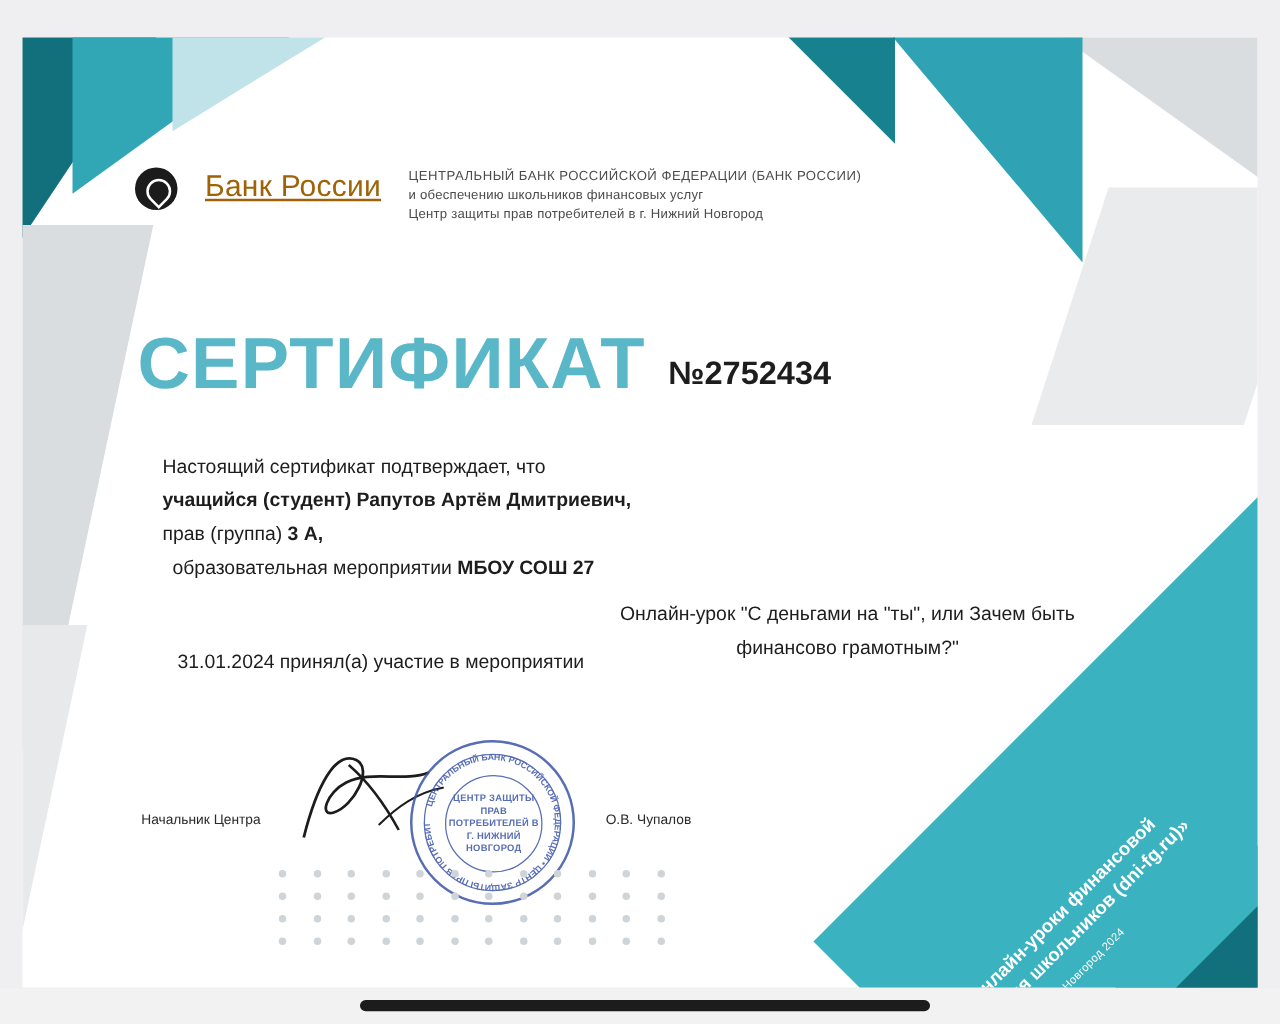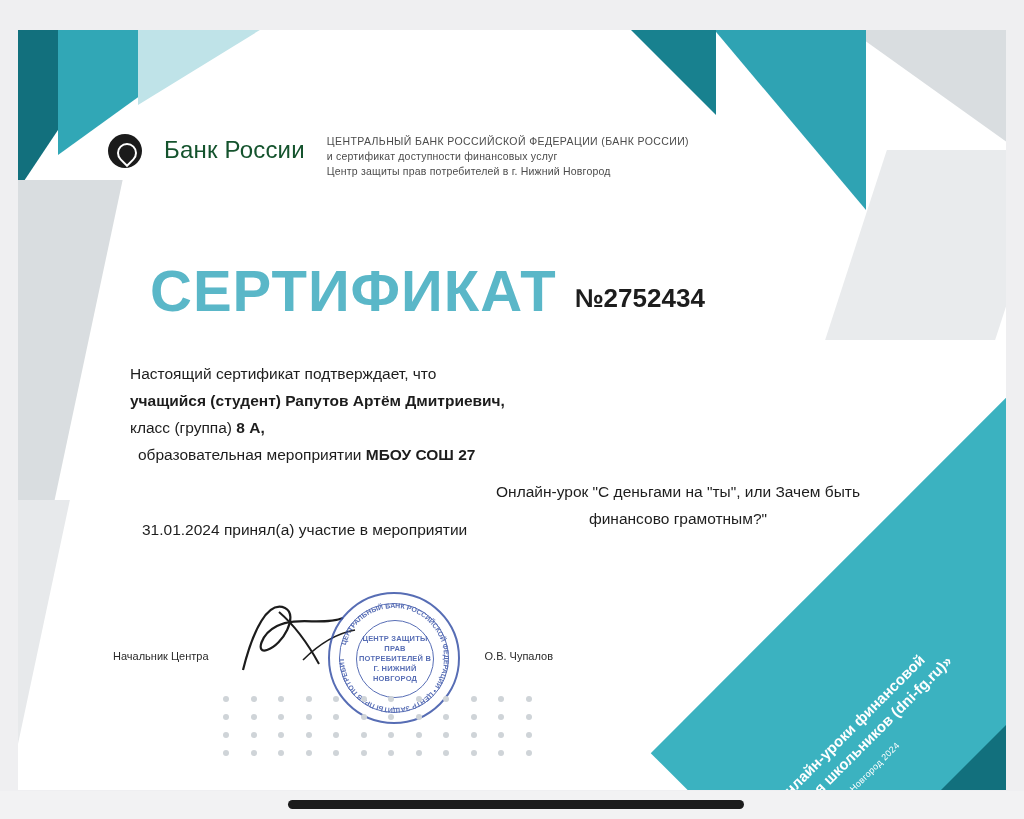--- a/index.html
+++ b/index.html
@@ -186,44 +186,44 @@
     content: "";
     position: absolute;
     left: 9px; top: 9px;
     width: 16px; height: 16px;
     border: 2px solid #ffffff;
     border-radius: 50% 50% 50% 0;
     transform: rotate(-45deg);
   }
   .logo-text {
     font-size: 24px;
-    color: #14532d;
+    color: #a16207;
     font-weight: 500;
     letter-spacing: .2px;
     margin-top: 6px;
     white-space: nowrap;
+    text-decoration: underline;
   }
   .org-lines {
     margin-top: 4px;
     color: #4b4b4b;
     font-size: 10.5px;
     line-height: 15px;
     letter-spacing: .2px;
   }
   .org-lines div:first-child { letter-spacing: .4px; }
 
   
   .title-row {
     position: absolute;
     left: 92px;
     top: 232px;
     display: flex;
     align-items: flex-end;
     gap: 18px;
-    margin-left: 40px;
   }
   .cert-title {
     font-size: 58px;
     font-weight: bold;
     letter-spacing: 1px;
     color: #5ab7c8;
     line-height: 58px;
   }
   .cert-number {
     font-size: 26px;
@@ -365,37 +365,37 @@
       <span class="ribbon-sub">г. Нижний Новгород 2024</span>
     </div>
 
     <div class="header">
       <div class="logo-mark"></div>
       <div>
         <div class="logo-text">Банк России</div>
       </div>
       <div class="org-lines">
         <div>ЦЕНТРАЛЬНЫЙ БАНК РОССИЙСКОЙ ФЕДЕРАЦИИ (БАНК РОССИИ)</div>
-        <div>и сертификат доступности финансовых услуг</div>
+        <div>и обеспечению школьников финансовых услуг</div>
         <div>Центр защиты прав потребителей в г. Нижний Новгород</div>
       </div>
     </div>
 
     <div class="title-row">
       <div class="cert-title">СЕРТИФИКАТ</div>
       <div class="cert-number">№2752434</div>
     </div>
 
     <div class="body-block">
       <div class="line">Настоящий сертификат подтверждает, что</div>
       <div class="line">
         <span class="b">учащийся (студент) </span><span class="b">Рапутов Артём Дмитриевич,</span>
       </div>
       <div class="line">
-        <span>класс (группа) </span><span class="b">8 А,</span>
+        <span>прав (группа) </span><span class="b">3 А,</span>
       </div>
       <div class="line indent1">
         <span> образовательная мероприятии </span><span class="b">МБОУ СОШ 27</span>
       </div>
       <div class="line indent2"> 31.01.2024 принял(а) участие в мероприятии</div>
     </div>
 
     <div class="event">
       <div>Онлайн-урок "С деньгами на "ты", или Зачем быть</div>
       <div>финансово грамотным?"</div>

